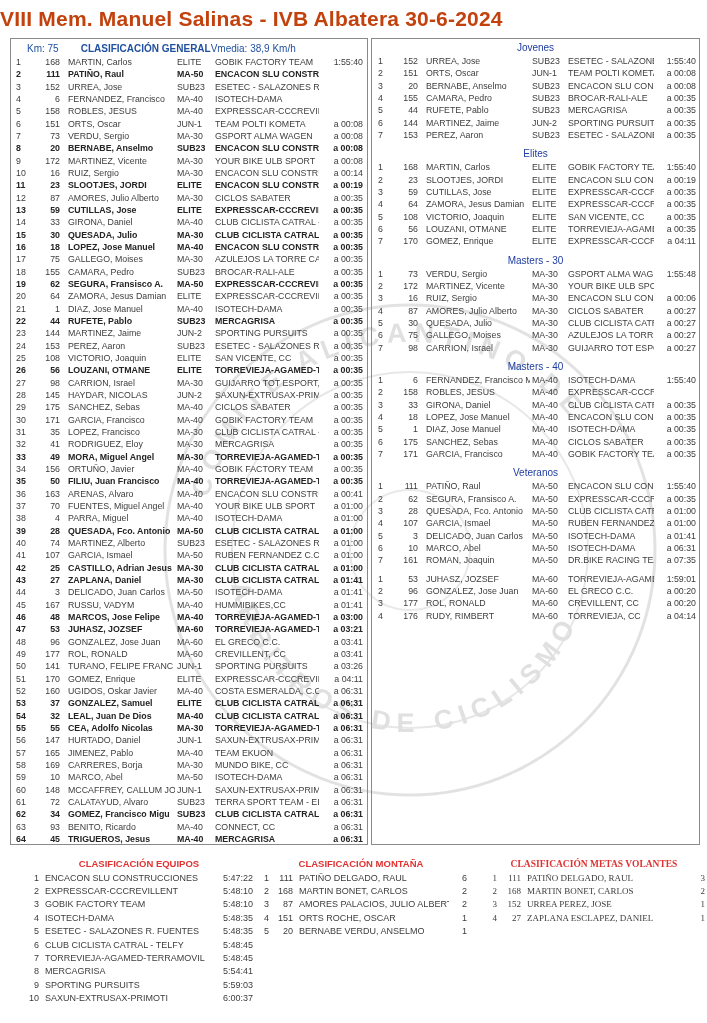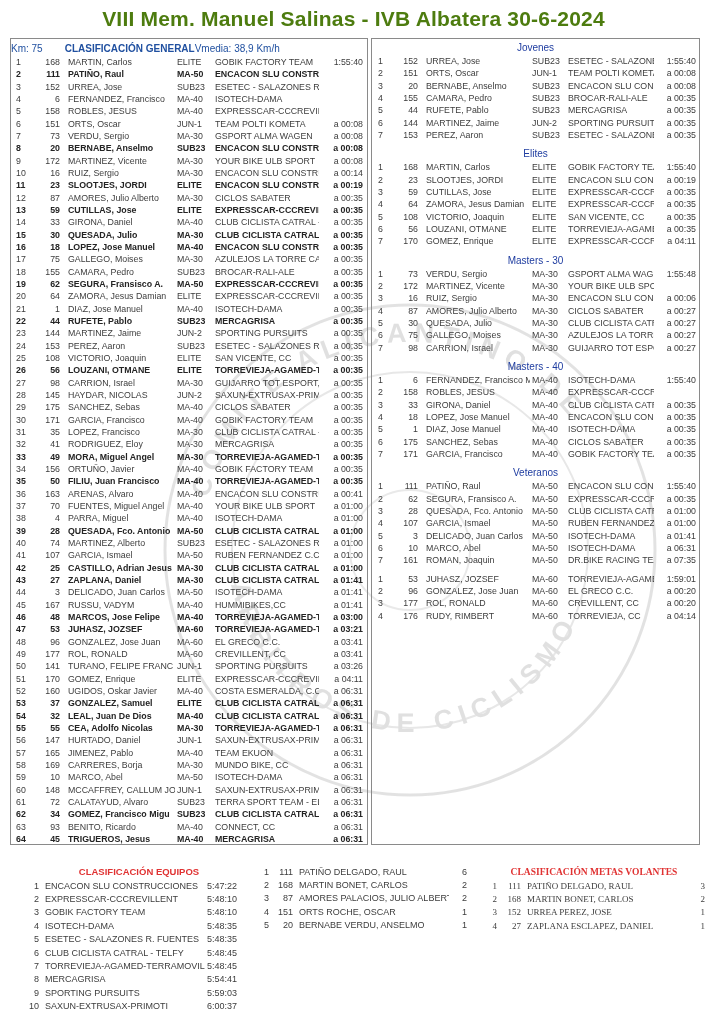--- a/index.html
+++ b/index.html
@@ -5,31 +5,31 @@
   html,body { margin:0; padding:0; }
   body {
     width:707px; height:1023px; position:relative; overflow:hidden;
     background:#ffffff; font-family:"Liberation Sans", sans-serif;
     -webkit-font-smoothing:antialiased;
   }
   .watermark { position:absolute; left:150px; top:290px; z-index:0; opacity:.55; }
   .content { position:relative; z-index:1; }
 
   .page-title {
-    text-align:center; color:#4d7c0f; font-weight:bold;
+    text-align:left; color:#c2410c; font-weight:bold;
     font-size:21px; padding-top:7px; letter-spacing:.2px;
   }
 
   .panels { position:absolute; left:10px; top:38px; width:690px; height:807px; display:flex; gap:3px; }
   .panel { border:1px solid #8a8a8a; box-sizing:border-box; height:807px; background:transparent; }
   .panel-left  { width:358px; }
   .panel-right { width:329px; }
 
   .gen-header { display:flex; align-items:center; height:15px; padding-top:2px; font-size:10px; color:#2050a0; white-space:nowrap; }
-  .gen-km { }
+  .gen-km { margin-left:16px; }
   .gen-title { font-weight:bold; margin-left:22px; }
   .gen-vmedia { }
 
   .rows { display:block; }
   .row { display:flex; align-items:center; height:12.33px; font-size:8.8px; color:#3c3c3c; white-space:nowrap; }
   .row.bold { font-weight:bold; color:#242424; }
 
   
   .panel-left .c-r { width:18px; padding-left:5px; }
   .panel-left .c-d { width:26px; text-align:right; }
@@ -45,30 +45,30 @@
   .panel-right .c-c { width:36px; padding-left:2px; }
   .panel-right .c-t { flex:1; overflow:hidden; }
   .panel-right .c-g { width:42px; text-align:right; padding-right:3px; }
 
   .section { margin-top:6px; }
   .section:first-child { margin-top:2px; }
   .section-header { text-align:center; font-weight:normal; color:#1e3ca0; font-size:10px; height:14px; line-height:14px; }
 
   
   .bottom { position:absolute; left:0; top:853px; width:707px; }
-  .bcol { position:absolute; top:12px; }
+  .bcol { position:absolute; top:4px; }
   .bcol-equipos { left:25px;  width:228px; }
   .bcol-montana { left:255px; width:212px; }
   .bcol-metas   { left:483px; width:222px;font-family:Liberation Serif, serif; }
   .bcol-header { text-align:center; color:#e03232; font-weight:bold; font-size:9.5px; height:14px; line-height:14px; }
   .bcol .row { height:13.4px; font-size:9px; }
   .bcol .c-r { width:14px; text-align:right; }
   .bcol .c-d { width:24px; text-align:right; }
   .bcol .c-n { flex:1; padding-left:6px; overflow:hidden; }
-  .bcol .c-g { width:46px; }
+  .bcol .c-g { width:46px; text-align:right; }
   .bcol .c-p { width:18px; text-align:right; }
 </style>
 </head>
 <body>
 
 <svg class="watermark" width="520" height="520" viewBox="0 0 520 520">
   <circle cx="260" cy="260" r="245" fill="none" stroke="#cccccc" stroke-width="3"></circle>
   <circle cx="260" cy="260" r="178" fill="none" stroke="#d4d4d4" stroke-width="2"></circle>
   <circle cx="260" cy="260" r="60" fill="none" stroke="#d8d8d8" stroke-width="2"></circle>
   <defs>
@@ -1005,20 +1005,21 @@
             <span class="c-g">5:59:03</span>
           </div>
           <div class="row">
             <span class="c-r">10</span>
             <span class="c-n">SAXUN-EXTRUSAX-PRIMOTI</span>
             <span class="c-g">6:00:37</span>
           </div>
         </div>
     </div>
     <div class="bcol bcol-montana">
+      <div class="bcol-header">CLASIFICACIÓN  MONTAÑA</div>
       <div class="rows">
           <div class="row">
             <span class="c-r">1</span>
             <span class="c-d">111</span>
             <span class="c-n">PATIÑO DELGADO, RAUL</span>
             <span class="c-p">6</span>
           </div>
           <div class="row">
             <span class="c-r">2</span>
             <span class="c-d">168</span>

